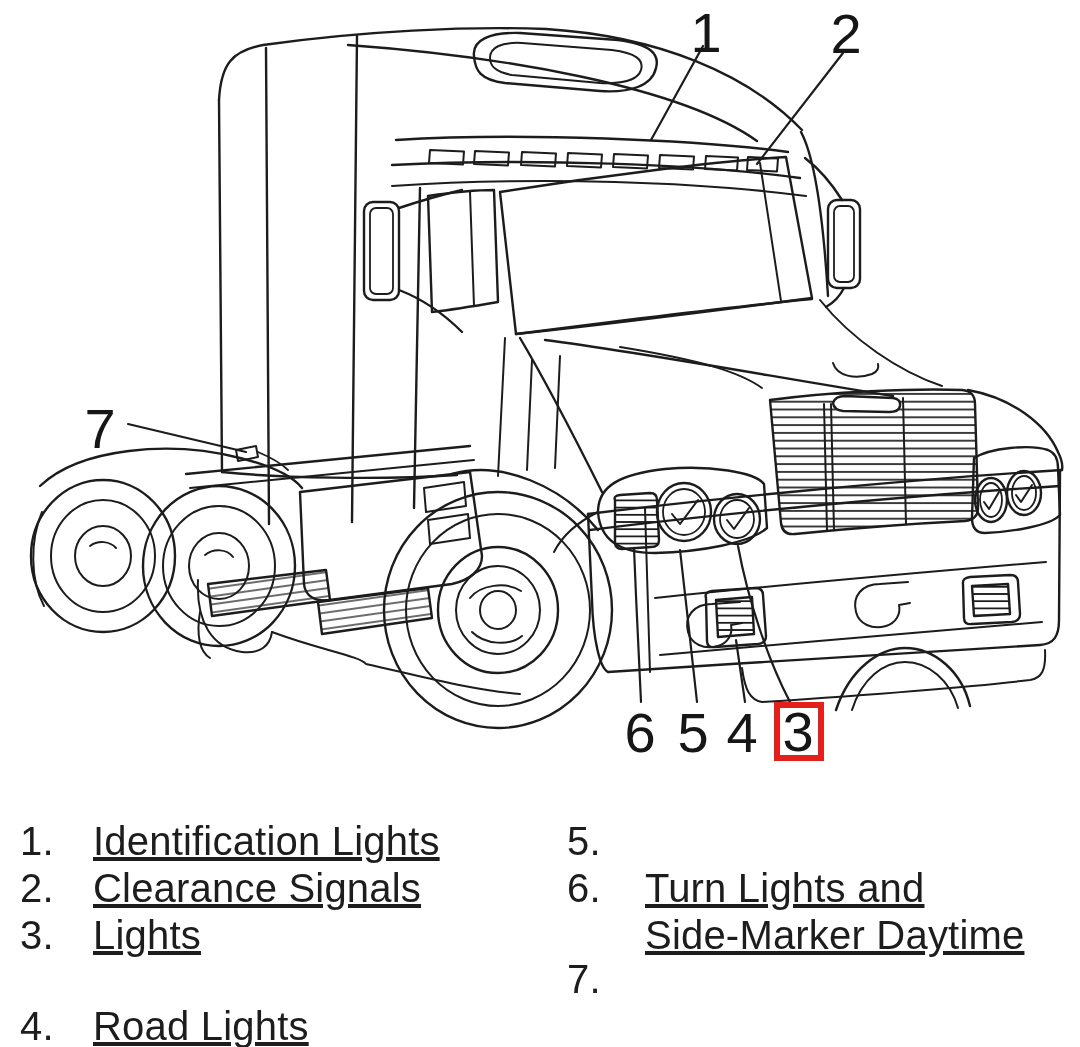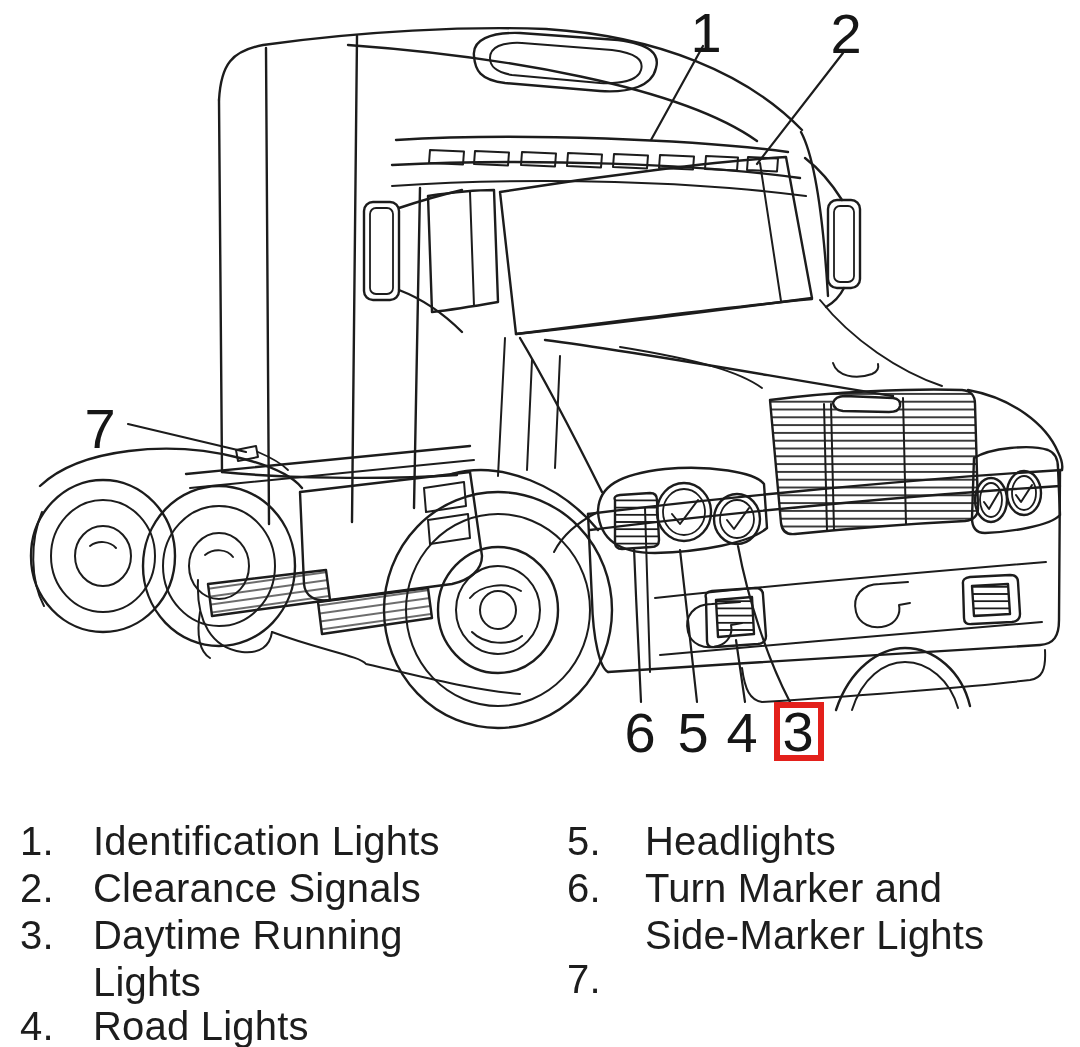--- a/index.html
+++ b/index.html
@@ -8,21 +8,21 @@
   #truck-svg{position:absolute;left:0;top:0;}
   .callout-num{font-family:"Liberation Sans","DejaVu Sans",sans-serif;font-size:56px;fill:#161616;}
   #legend{position:absolute;left:0;top:812px;width:1080px;color:#1d1d1d;}
   .lcol{position:absolute;top:0;}
   .lcol-left{left:20px;width:520px;}
   .lcol-right{left:567px;width:500px;}
   .li{position:absolute;display:flex;font-size:40px;line-height:47px;letter-spacing:0.2px;}
   .li .num{flex:0 0 auto;display:inline-block;}
   .lcol-left .num{width:73px;}
   .lcol-right .num{width:78px;}
-  .li .txt{display:block;}
+  .li .txt{display:block;text-decoration:underline;}
   .li .ln{display:block;white-space:nowrap;}
 </style>
 </head>
 <body>
 
 <div id="page">
 
   <svg id="truck-svg" width="1080" height="790" viewBox="0 0 1080 790">
     <defs>
       <pattern id="pGrille" patternUnits="userSpaceOnUse" width="14" height="7.8">
@@ -198,43 +198,39 @@
       </div>
       <div class="li" style="top:53px">
         <span class="num">2.</span>
         <span class="txt">
             <span class="ln">Clearance Signals</span>
           </span>
       </div>
       <div class="li" style="top:100px">
         <span class="num">3.</span>
         <span class="txt">
-          <span class="ln">Daytime Running</span>
           <span class="ln">Lights</span>
         </span>
       </div>
       <div class="li" style="top:191px">
         <span class="num">4.</span>
         <span class="txt">
             <span class="ln">Road Lights</span>
           </span>
       </div>
     </div>
     <div class="lcol lcol-right">
       <div class="li" style="top:6px">
         <span class="num">5.</span>
-        <span class="txt">
-            <span class="ln">Headlights</span>
-          </span>
       </div>
       <div class="li" style="top:53px">
         <span class="num">6.</span>
         <span class="txt">
-          <span class="ln">Turn Marker and</span>
-          <span class="ln">Side-Marker Lights</span>
+          <span class="ln">Turn Lights and</span>
+          <span class="ln">Side-Marker Daytime</span>
         </span>
       </div>
       <div class="li" style="top:144px">
         <span class="num">7.</span>
       </div>
     </div>
   </div>
 
 </div>
 

